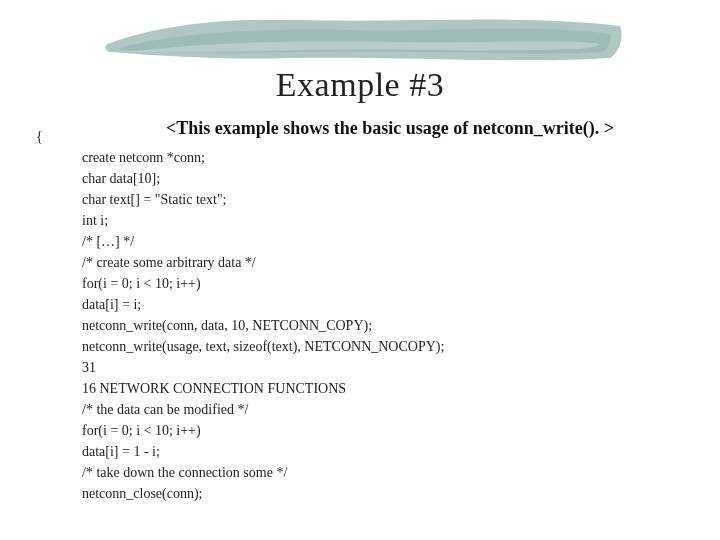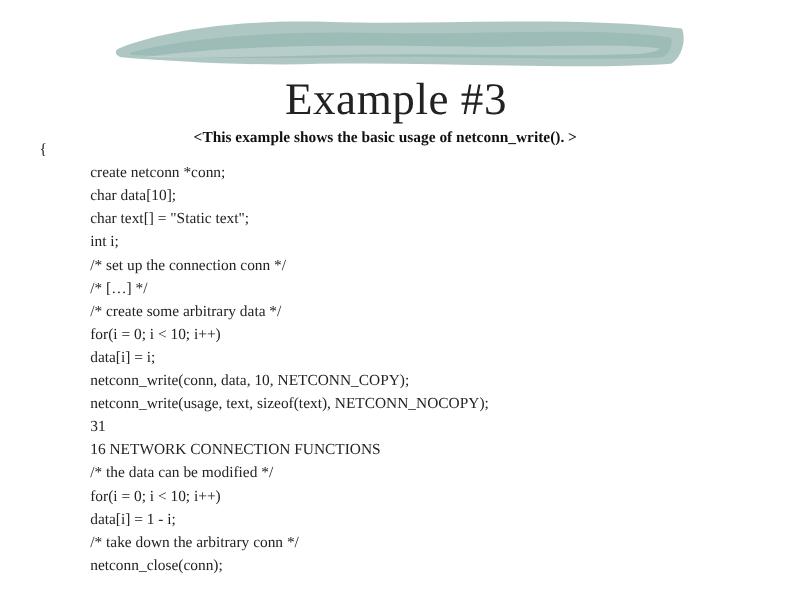--- a/index.html
+++ b/index.html
@@ -20,32 +20,32 @@
     width: 530px;
     height: 54px;
     pointer-events: none;
   }
   .title {
     position: absolute;
     top: 66px;
     left: 0;
     width: 720px;
     text-align: center;
-    font-size: 41px;
+    font-size: 34px;
     font-family: Georgia, serif;
     letter-spacing: 0.5px;
     color: #222;
   }
   .subtitle {
     position: absolute;
     top: 118px;
-    left: 176px;
+    left: 166px;
     font-family: Georgia, serif;
     font-weight: bold;
-    font-size: 14px;
+    font-size: 18px;
     color: #111;
     text-align: center;
   }
   .code-area {
     position: absolute;
     top: 126px;
     left: 36px;
     width: 650px;
     font-family: Georgia, serif;
     font-size: 14px;
@@ -77,29 +77,28 @@
 
 <div class="subtitle">&lt;This example shows the basic usage of netconn_write(). &gt;</div>
 
 <div class="code-area">
   <div class="code-left">{</div>
   <div class="code-body" id="code-body">
       <div>create netconn *conn;</div>
       <div>char data[10];</div>
       <div>char text[] = "Static text";</div>
       <div>int i;</div>
-      <div>/* set up the connection conn */</div>
       <div>/* […] */</div>
       <div>/* create some arbitrary data */</div>
       <div>for(i = 0; i &lt; 10; i++)</div>
       <div>data[i] = i;</div>
       <div>netconn_write(conn, data, 10, NETCONN_COPY);</div>
       <div>netconn_write(usage, text, sizeof(text), NETCONN_NOCOPY);</div>
       <div>31</div>
       <div class="italic">16 NETWORK CONNECTION FUNCTIONS</div>
       <div>/* the data can be modified */</div>
       <div>for(i = 0; i &lt; 10; i++)</div>
       <div>data[i] = 1 - i;</div>
-      <div>/* take down the arbitrary conn */</div>
+      <div>/* take down the connection some */</div>
       <div>netconn_close(conn);</div>
     </div>
 
 </div>
 
 </body></html>

